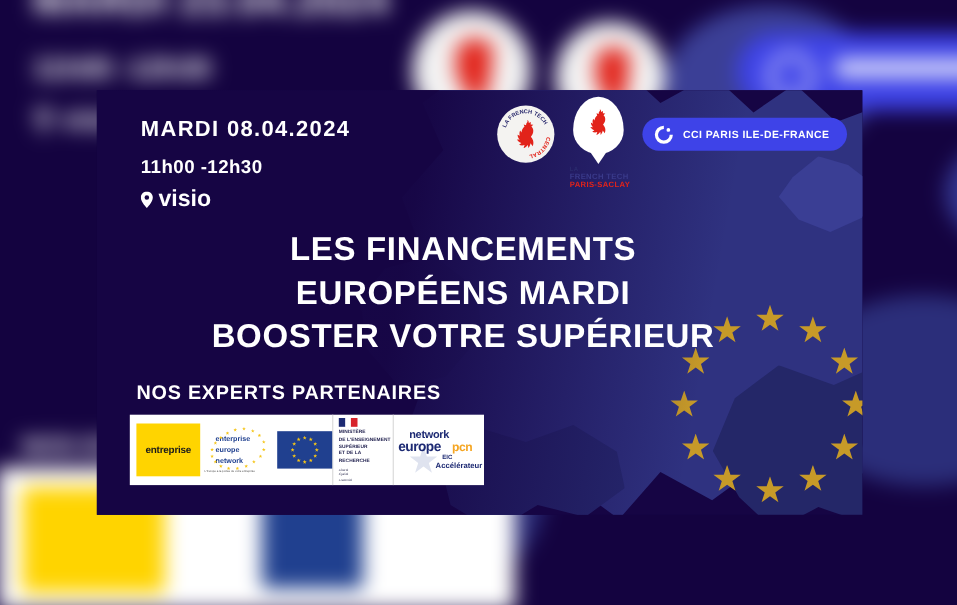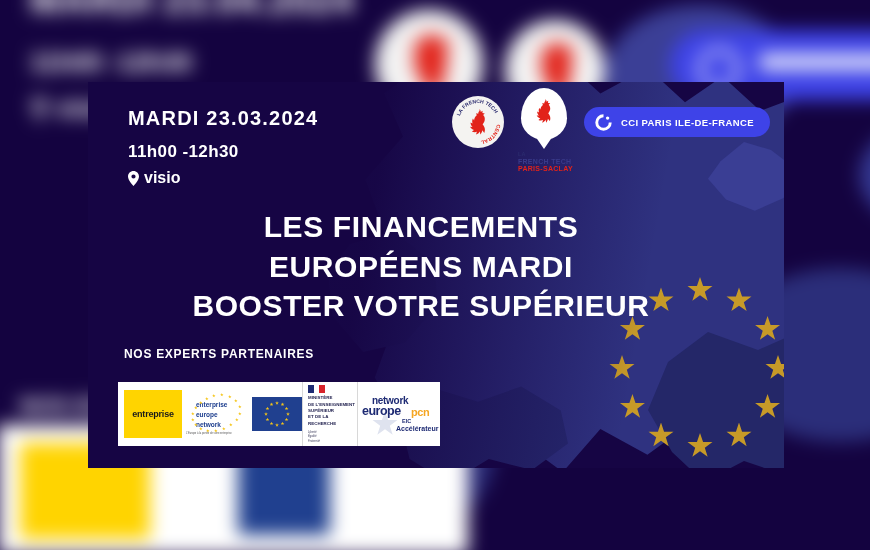--- a/index.html
+++ b/index.html
@@ -86,21 +86,21 @@
     clip-path:polygon(50% 0%,61.8% 35%,98% 35%,68.5% 57%,79.4% 91%,50% 70%,20.6% 91%,31.5% 57%,2% 35%,38.2% 35%);
   }
 
   .card-overlay{position:absolute;inset:0;background:linear-gradient(100deg, rgba(22,5,68,.98) 0%, rgba(22,5,68,.96) 40%, rgba(22,5,68,.45) 60%, rgba(22,5,68,0) 78%);}
 
   .content{position:absolute;inset:0;}
 
   .date-block{position:absolute;left:40px;top:25px;color:#fff;}
   .date-line{font-size:20px;font-weight:bold;letter-spacing:1.2px;margin-bottom:12px;}
   .time-line{font-size:17px;font-weight:bold;letter-spacing:.4px;margin-bottom:7px;}
-  .visio-line{font-size:16px;font-weight:bold;display:flex;align-items:center;gap:5px;}
+  .visio-line{font-size:21px;font-weight:bold;display:flex;align-items:center;gap:5px;}
   .pin{display:inline-block;width:11px;height:15px;position:relative;}
   .pin svg{display:block;}
 
   
   .logos{position:absolute;right:14px;top:6px;display:flex;align-items:flex-start;gap:10px;}
   .ft-central{
     width:52px;height:52px;border-radius:50%;background:#f4f3f1;position:relative;flex:0 0 auto;margin-top:8px;
   }
   .ft-central .ring-text{position:absolute;inset:0;}
   .rooster{
@@ -129,21 +129,21 @@
   .cci-label{color:#fff;font-size:9.5px;font-weight:bold;letter-spacing:.4px;white-space:nowrap;}
 
   .headline{
     position:absolute;left:0;right:0;top:125px;text-align:center;
     color:#fff;font-size:30px;font-weight:bold;line-height:1.32;letter-spacing:.6px;
     padding-right:30px;
   }
   .headline div{white-space:nowrap;}
 
   .experts{position:absolute;left:30px;top:265px;}
-  .experts-title{color:#fff;font-size:12px;font-weight:bold;letter-spacing:.7px;margin-bottom:21px;padding-left:6px;}
+  .experts-title{color:#fff;font-size:18px;font-weight:bold;letter-spacing:.7px;margin-bottom:9px;padding-left:6px;}
   .logostrip{
     width:322px;height:64px;background:#fff;display:flex;align-items:center;
     padding:0 6px;box-sizing:border-box;gap:0px;
   }
   .ls-cell{display:flex;align-items:center;justify-content:center;height:100%;}
   .ls-bpi{width:68px;}
   .bpi-box{width:58px;height:48px;background:#FFD400;display:flex;align-items:center;justify-content:center;}
   .bpi-text{font-size:9px;font-weight:bold;color:#1b1b1b;letter-spacing:-.2px;}
   .ls-een{width:74px;flex-direction:column;}
   .een-wrap{position:relative;width:70px;height:44px;}
@@ -223,21 +223,21 @@
           <div class="star" style="left: 32.45px; top: 61px;"></div>
           <div class="star" style="left: 61px; top: 32.45px;"></div>
         </div>
     </div>
 
     <div class="card-overlay"></div>
 
     <div class="content">
 
       <div class="date-block">
-        <div class="date-line">MARDI 23.03.2024</div>
+        <div class="date-line">MARDI 08.04.2024</div>
         <div class="time-line">11h00 -12h30</div>
         <div class="visio-line">
           <span class="pin">
             <svg width="11" height="15" viewBox="0 0 11 15">
                 <path d="M5.5 0C2.46 0 0 2.46 0 5.5 0 9.6 5.5 15 5.5 15S11 9.6 11 5.5C11 2.46 8.54 0 5.5 0zm0 7.6A2.1 2.1 0 1 1 5.5 3.4a2.1 2.1 0 0 1 0 4.2z" fill="#ffffff"></path>
               </svg>
           </span>
           <span>visio</span>
         </div>
       </div>

